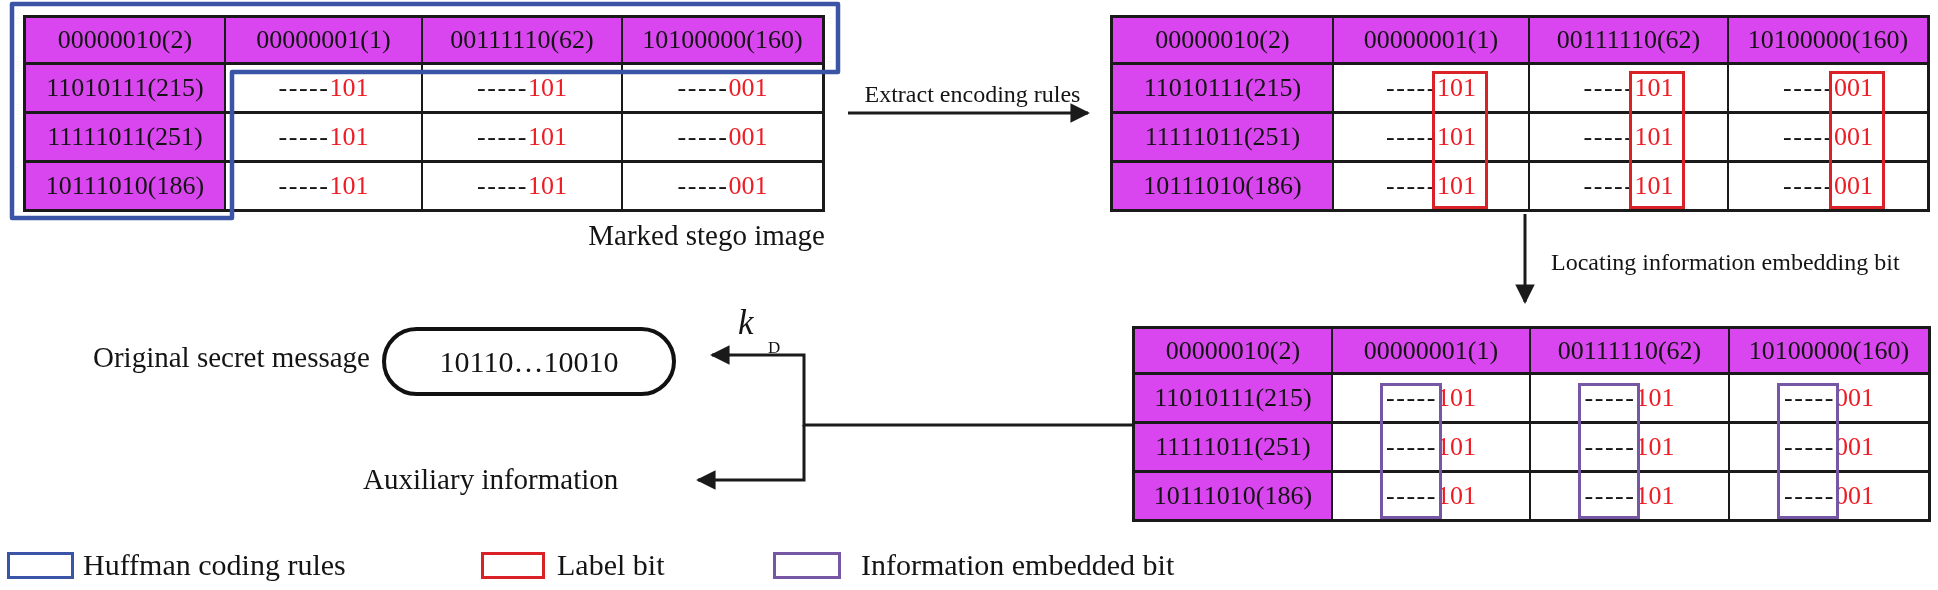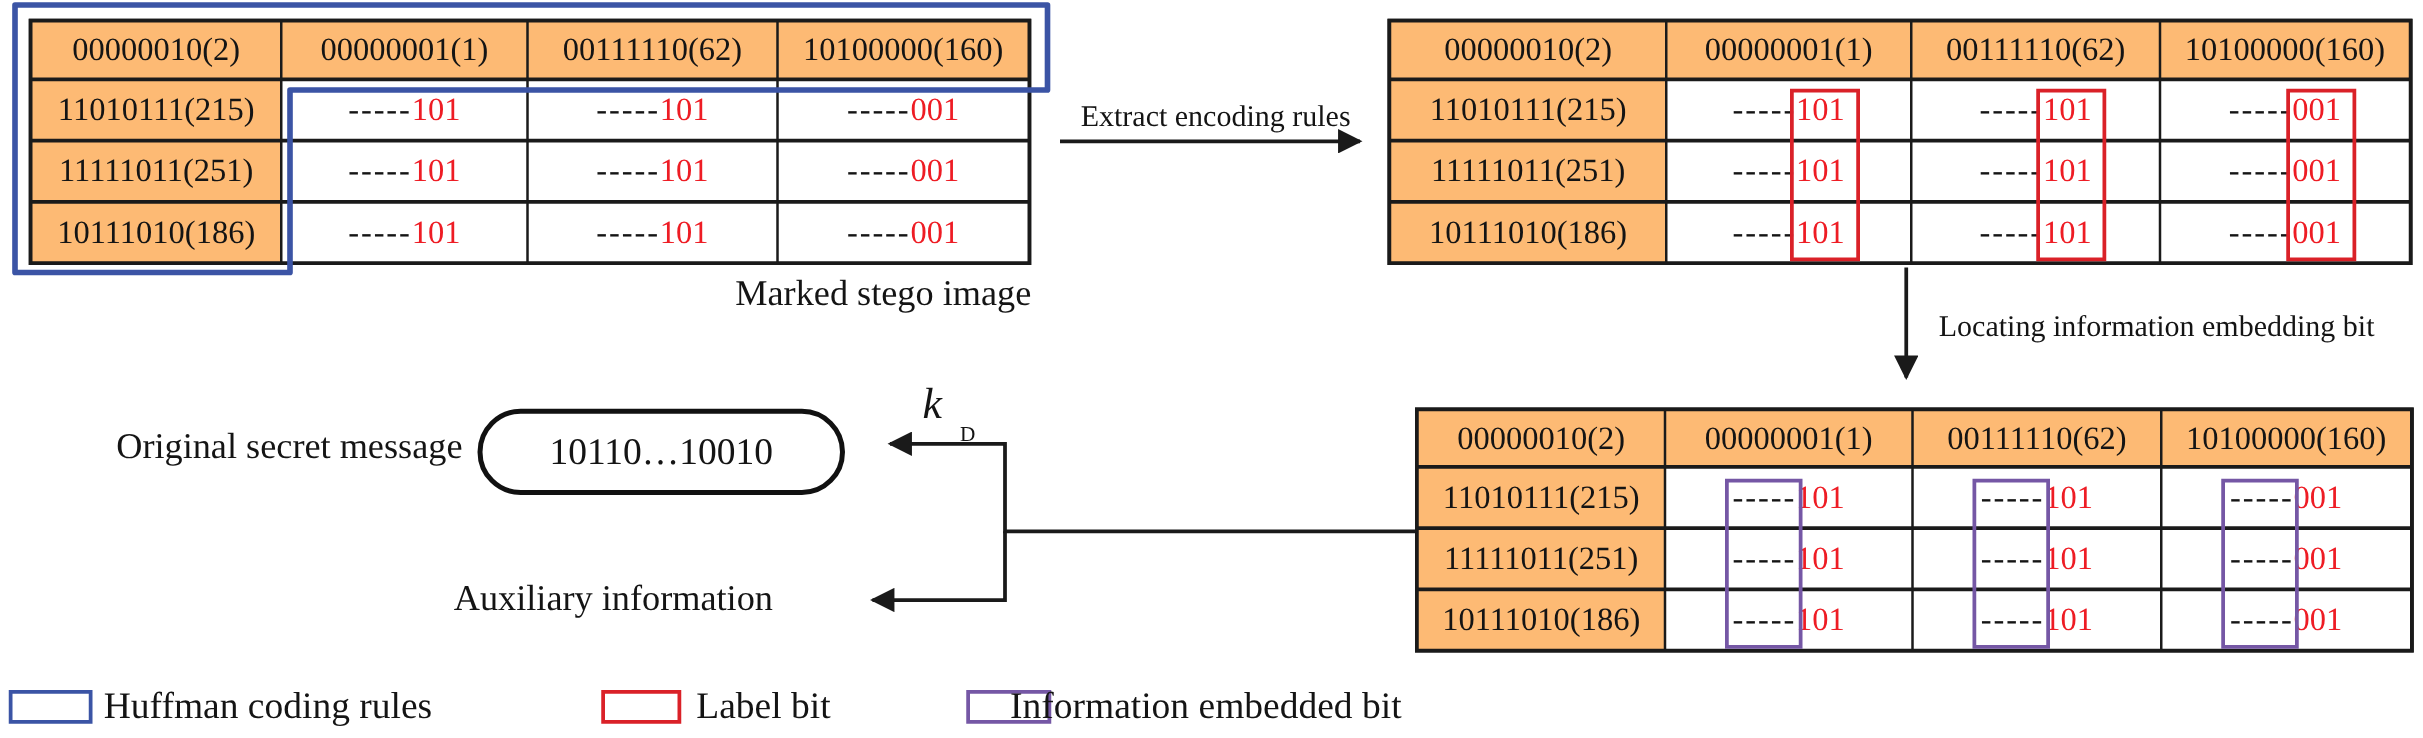--- a/index.html
+++ b/index.html
@@ -9,21 +9,21 @@
   }
   
   .ptable{
     position:absolute;display:grid;background:#1a1a1a;
     border:3px solid #1a1a1a;row-gap:3px;column-gap:2px;
   }
   .cell{
     background:#ffffff;display:flex;align-items:center;justify-content:center;
     font-size:26px;line-height:1;white-space:nowrap;
   }
-  .cell.gray{background:#fdba74;}
+  .cell.gray{background:#d946ef;}
   .dashes{letter-spacing:1.5px;color:#141414;}
   .bits{font-weight:normal;}
   
   .hlbox{position:absolute;background:transparent;}
   .hl-red{border:3px solid #da2128;}
   .hl-purple{border:3px solid #7557a5;}
   
   svg.overlay{position:absolute;left:0;top:0;pointer-events:none;}
   
   .lbl{position:absolute;white-space:nowrap;line-height:1.15;}
@@ -230,16 +230,16 @@
   <span class="ksub" style="left:768px;top:338px;">D</span>
 
   <div>
     <div class="swatch sw-blue" style="left:7px;top:552px;width:61px;height:21px;"></div>
     <div class="lbl legend-text" style="left:83px;top:548px;">Huffman coding rules</div>
 
     <div class="swatch sw-red" style="left:481px;top:552px;width:58px;height:21px;"></div>
     <div class="lbl legend-text" style="left:557px;top:548px;">Label bit</div>
 
     <div class="swatch sw-purple" style="left:773px;top:552px;width:62px;height:21px;"></div>
-    <div class="lbl legend-text" style="left:808px;top:548px;">Information embedded bit</div>
+    <div class="lbl legend-text" style="left:861px;top:548px;">Information embedded bit</div>
   </div>
 
 </div>
 
 </body></html>

